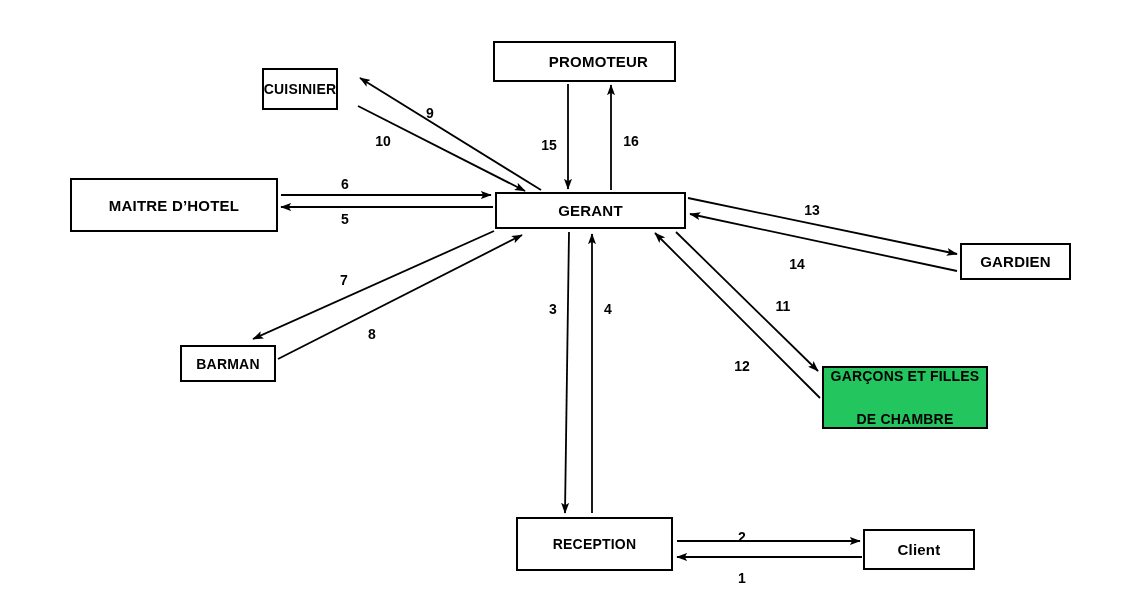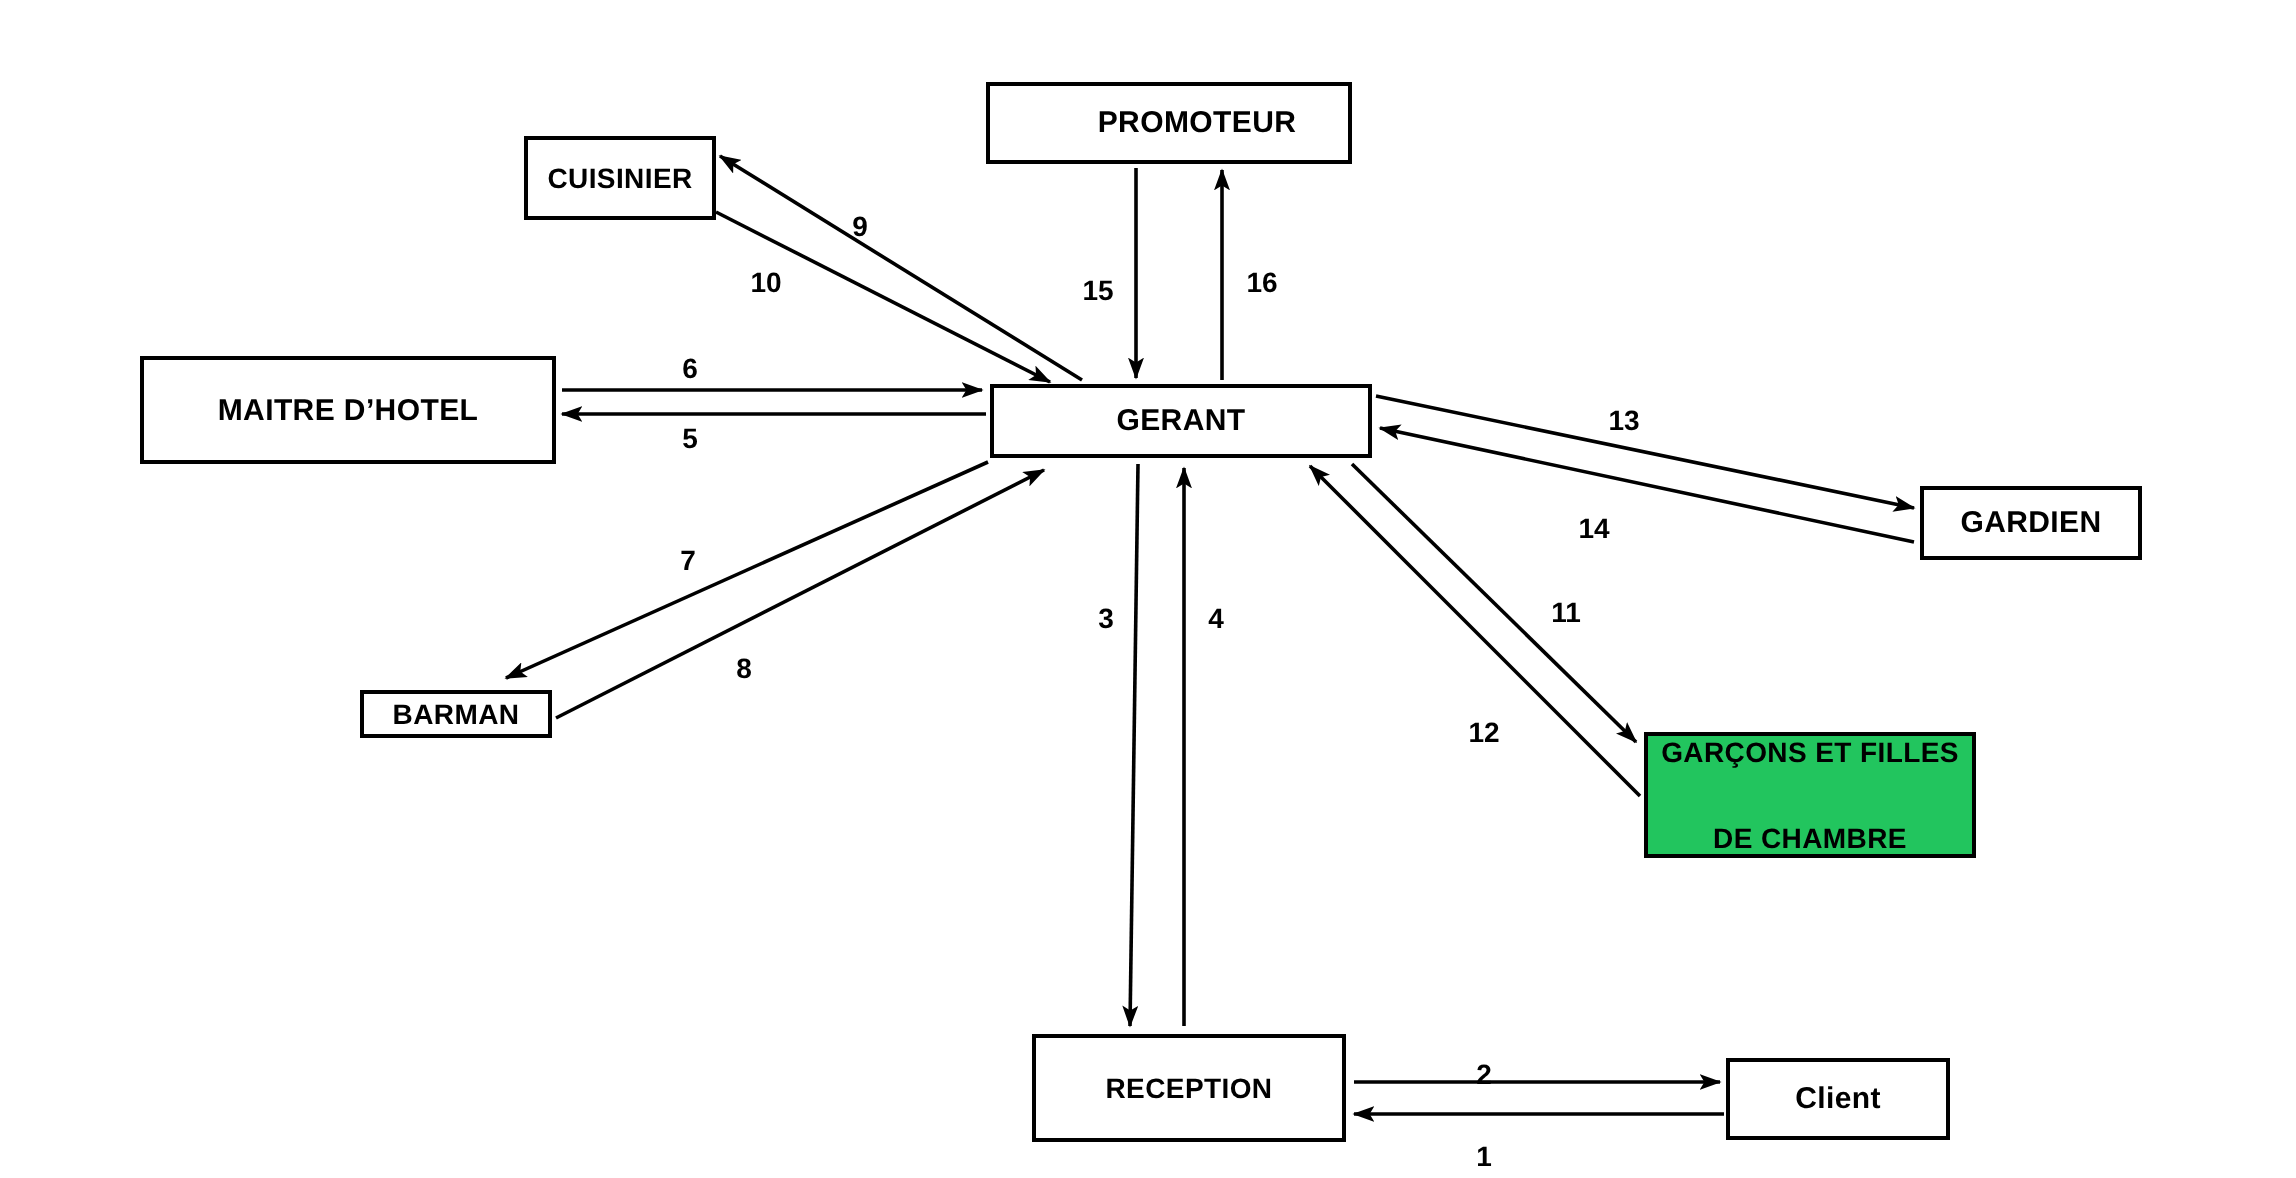--- a/index.html
+++ b/index.html
@@ -79,33 +79,33 @@
         <line x1="957" y1="271" x2="690" y2="214" stroke="#000000" stroke-width="1.8" marker-end="url(#arrowhead)"></line>
         <line x1="568" y1="84" x2="568" y2="189" stroke="#000000" stroke-width="1.8" marker-end="url(#arrowhead)"></line>
         <line x1="611" y1="190" x2="611" y2="85" stroke="#000000" stroke-width="1.8" marker-end="url(#arrowhead)"></line>
       </g>
   </svg>
 
   <div id="node-layer">
       <div class="node" style="left: 493px; top: 41px; width: 183px; height: 41px; font-size: 15px; border-color: rgb(0, 0, 0); background: rgb(255, 255, 255); padding-left: 28px;">
         <span class="line-1">PROMOTEUR</span>
       </div>
-      <div class="node" style="left: 262px; top: 68px; width: 96px; height: 42px; font-size: 14px; border-color: rgb(0, 0, 0); background: rgb(255, 255, 255);">
+      <div class="node" style="left: 262px; top: 68px; width: 76px; height: 42px; font-size: 14px; border-color: rgb(0, 0, 0); background: rgb(255, 255, 255);">
         <span class="line-1">CUISINIER</span>
       </div>
       <div class="node" style="left: 70px; top: 178px; width: 208px; height: 54px; font-size: 15px; border-color: rgb(0, 0, 0); background: rgb(255, 255, 255);">
         <span class="line-1">MAITRE D’HOTEL</span>
       </div>
       <div class="node" style="left: 495px; top: 192px; width: 191px; height: 37px; font-size: 15px; border-color: rgb(0, 0, 0); background: rgb(255, 255, 255);">
         <span class="line-1">GERANT</span>
       </div>
       <div class="node" style="left: 960px; top: 243px; width: 111px; height: 37px; font-size: 15px; border-color: rgb(0, 0, 0); background: rgb(255, 255, 255);">
         <span class="line-1">GARDIEN</span>
       </div>
-      <div class="node" style="left: 180px; top: 345px; width: 96px; height: 24px; font-size: 14px; border-color: rgb(0, 0, 0); background: rgb(255, 255, 255); align-items: center;">
+      <div class="node" style="left: 180px; top: 345px; width: 96px; height: 37px; font-size: 14px; border-color: rgb(0, 0, 0); background: rgb(255, 255, 255); align-items: center;">
         <span class="line-1">BARMAN</span>
       </div>
       <div class="node" style="left: 822px; top: 366px; width: 166px; height: 63px; font-size: 14px; border-color: rgb(0, 0, 0); background: #22c55e;">
         <span class="line-1">GARÇONS ET FILLES</span>
         <span class="line-2">DE CHAMBRE</span>
       </div>
       <div class="node" style="left: 516px; top: 517px; width: 157px; height: 54px; font-size: 14px; border-color: rgb(0, 0, 0); background: rgb(255, 255, 255);">
         <span class="line-1">RECEPTION</span>
       </div>
       <div class="node" style="left: 863px; top: 529px; width: 112px; height: 41px; font-size: 15px; border-color: rgb(0, 0, 0); background: rgb(255, 255, 255);">

